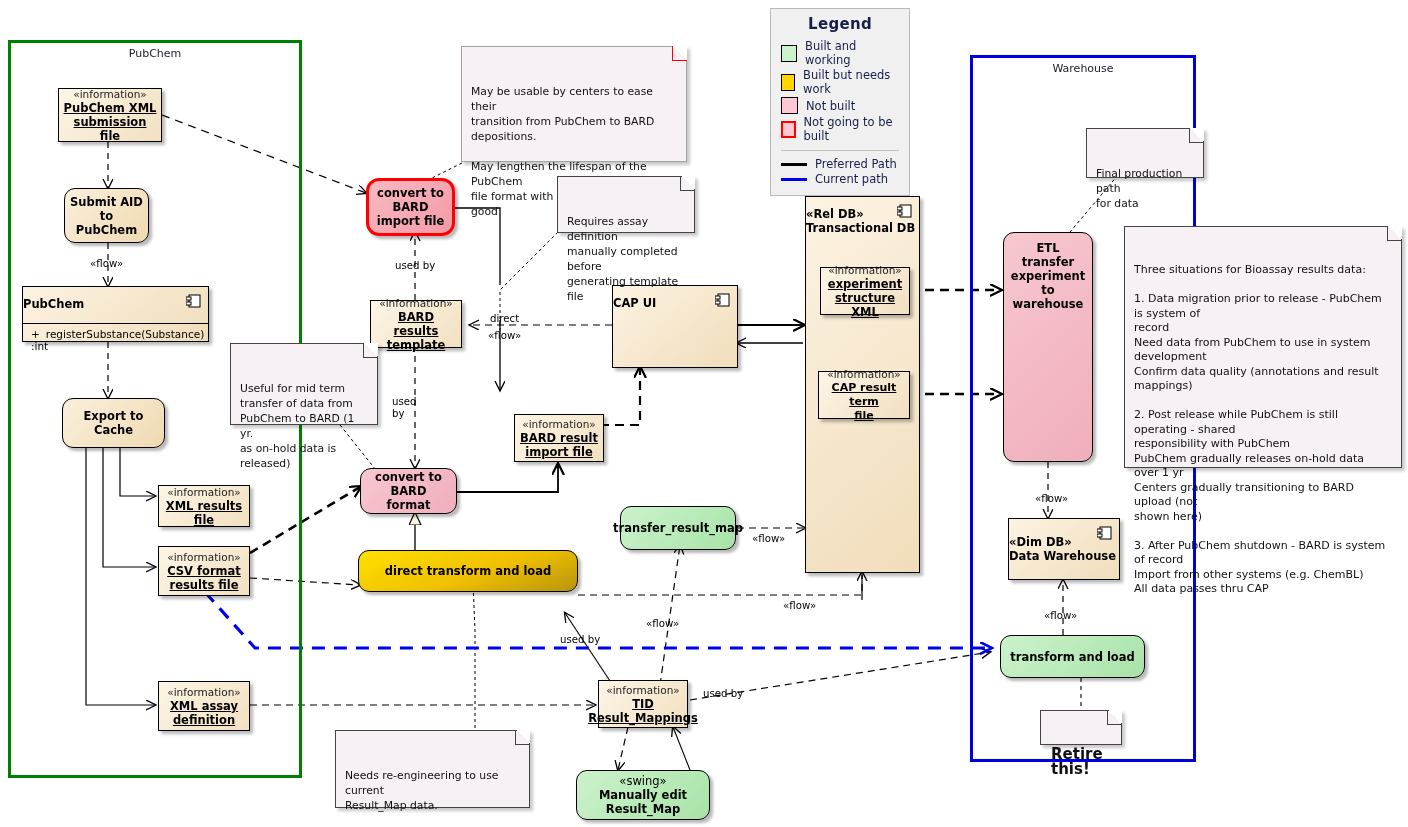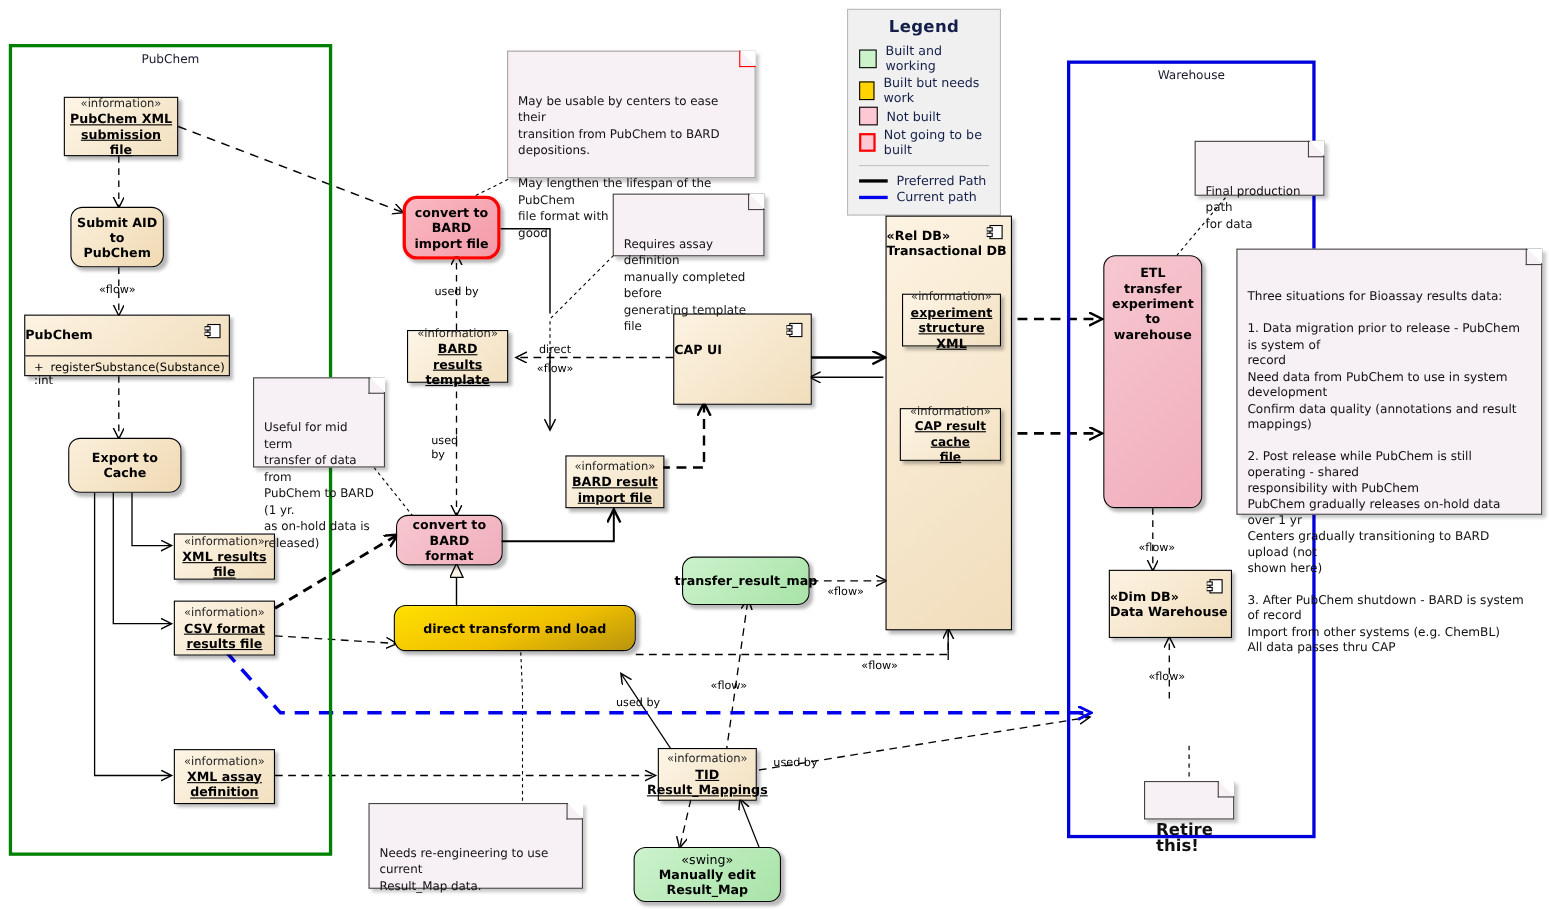--- a/index.html
+++ b/index.html
@@ -367,21 +367,21 @@
 
   <div class="activity act-green" style="left:576px; top:770px; width:134px; height:50px; flex-direction:column;">
     <div style="font-weight:normal;">«swing»</div>
     <div>
       <span>Manually edit</span><br>
       <span style="">Result_Map</span>
     </div>
   </div>
 
   <div class="component" style="left:612px; top:285px; width:126px; height:83px;">
-    <div class="chdr" style="padding-top:25px;">CAP UI</div>
+    <div class="chdr" style="padding-top:10px;">CAP UI</div>
     <svg class="comp-icon" viewBox="0 0 15 14">
       <rect x="3" y="1" width="11" height="12" fill="#fff" stroke="#000" stroke-width="1"></rect>
       <rect x="0" y="3" width="5" height="3" fill="#fff" stroke="#000" stroke-width="1"></rect>
       <rect x="0" y="8" width="5" height="3" fill="#fff" stroke="#000" stroke-width="1"></rect>
     </svg>
   </div>
 
   <div class="component" style="left:805px; top:196px; width:115px; height:377px;">
     <div class="chdr">
       <span class="stereo">«Rel DB»</span><br>
@@ -398,21 +398,21 @@
     <div class="stereo">«information»</div>
     <div class="nm">
       <span>experiment</span><br>
       <span>structure XML</span>
     </div>
   </div>
 
   <div class="artifact" style="left:818px; top:371px; width:92px; height:48px;">
     <div class="stereo">«information»</div>
     <div class="nm" style="font-size:11px;">
-      <span>CAP result cache</span><br>
+      <span>CAP result term</span><br>
       <span>file</span>
     </div>
   </div>
 
   <div class="activity act-green" style="left:620px; top:506px; width:116px; height:44px;">transfer_result_map</div>
 
   <div class="activity act-pink" style="left:1003px; top:232px; width:90px; height:230px; align-items:flex-start;
               padding-top:8px; white-space:pre-line;">ETL transfer
 experiment to
 warehouse</div>
@@ -422,39 +422,40 @@
       <span class="stereo">«Dim DB»</span><br>
       <span>Data Warehouse</span>
     </div>
     <svg class="comp-icon" viewBox="0 0 15 14">
       <rect x="3" y="1" width="11" height="12" fill="#fff" stroke="#000" stroke-width="1"></rect>
       <rect x="0" y="3" width="5" height="3" fill="#fff" stroke="#000" stroke-width="1"></rect>
       <rect x="0" y="8" width="5" height="3" fill="#fff" stroke="#000" stroke-width="1"></rect>
     </svg>
   </div>
 
+  <div class="activity act-green" style="left:1000px; top:635px; width:145px; height:43px;">transform and load</div>
 
   <div class="note red-note" style="left:461px; top:46px; width:226px; height:116px;">
     <div class="fold"></div>
     <span>May be usable by centers to ease their
 transition from PubChem to BARD
 depositions.
 
 May lengthen the lifespan of the PubChem
 file format with all its limitations - not good</span>
   </div>
 
   <div class="note" style="left:557px; top:176px; width:138px; height:57px;">
     <div class="fold"></div>
     <span>Requires assay definition
 manually completed before
 generating template file</span>
   </div>
 
-  <div class="note" style="left:230px; top:343px; width:120px; height:82px;">
+  <div class="note" style="left:230px; top:343px; width:148px; height:82px;">
     <div class="fold"></div>
     <span>Useful for mid term
 transfer of data from
 PubChem to BARD (1 yr.
 as on-hold data is
 released)</span>
   </div>
 
   <div class="note" style="left:335px; top:730px; width:195px; height:78px;">
     <div class="fold"></div>

